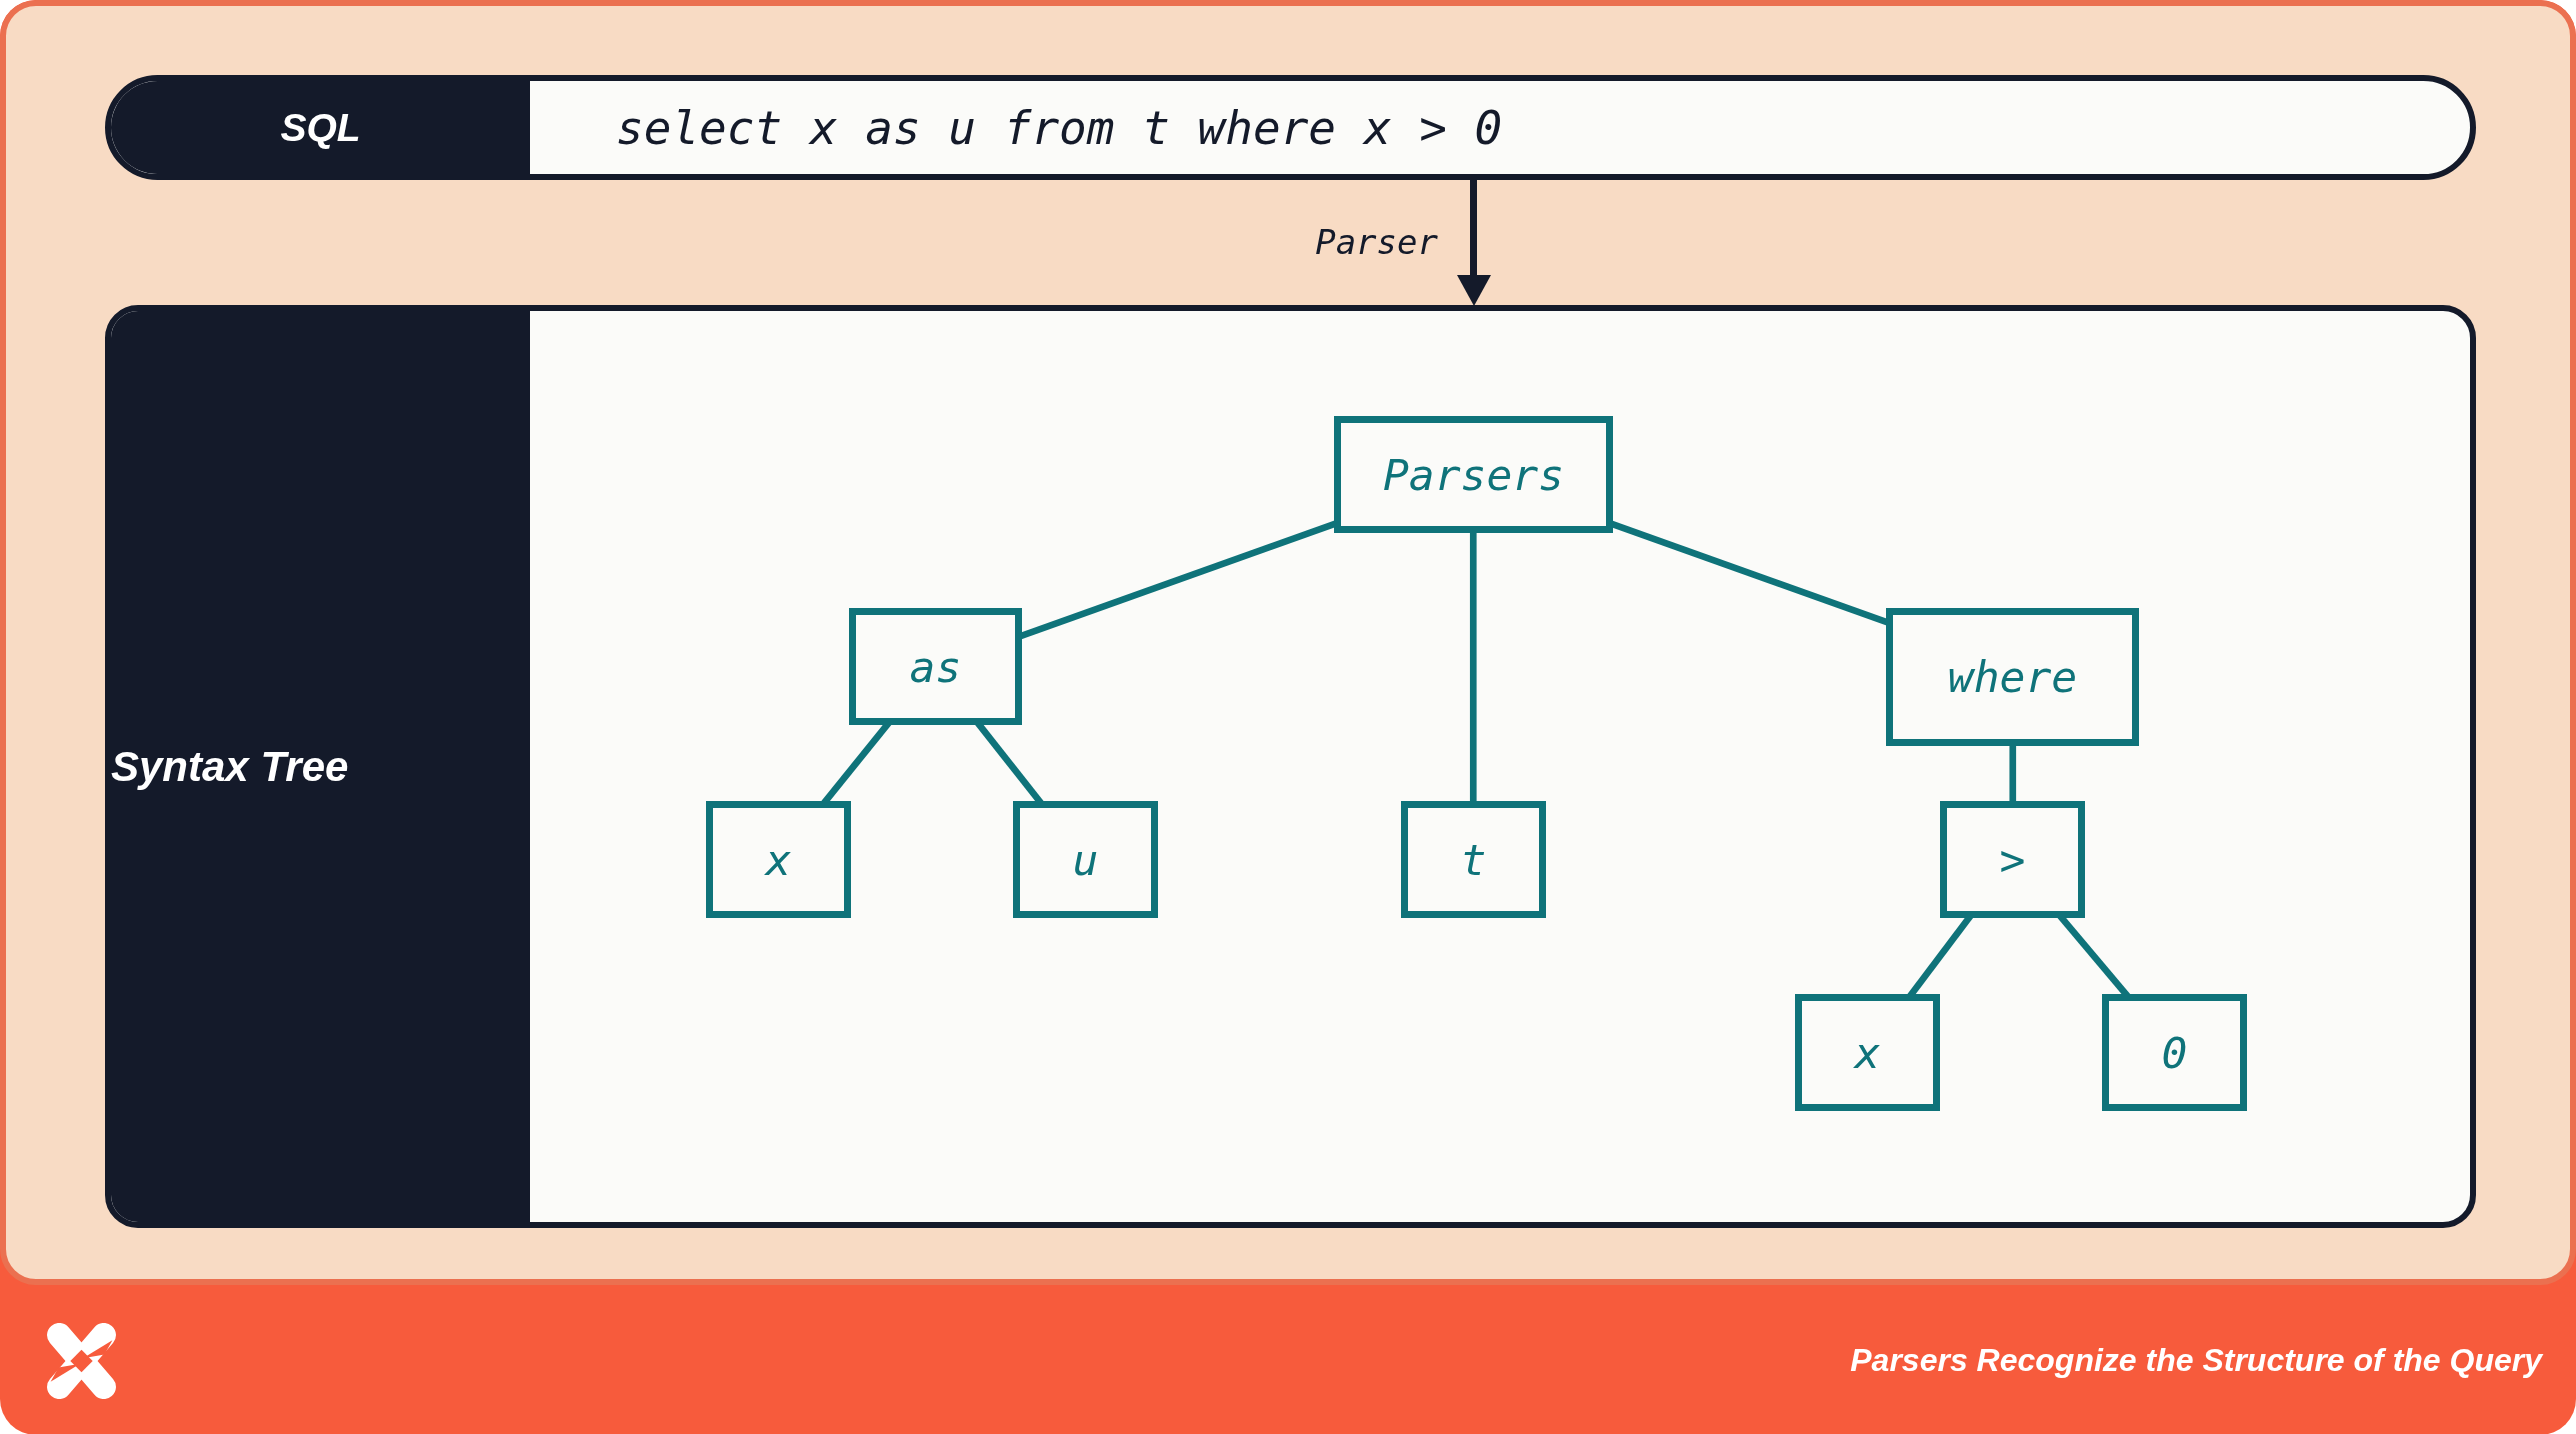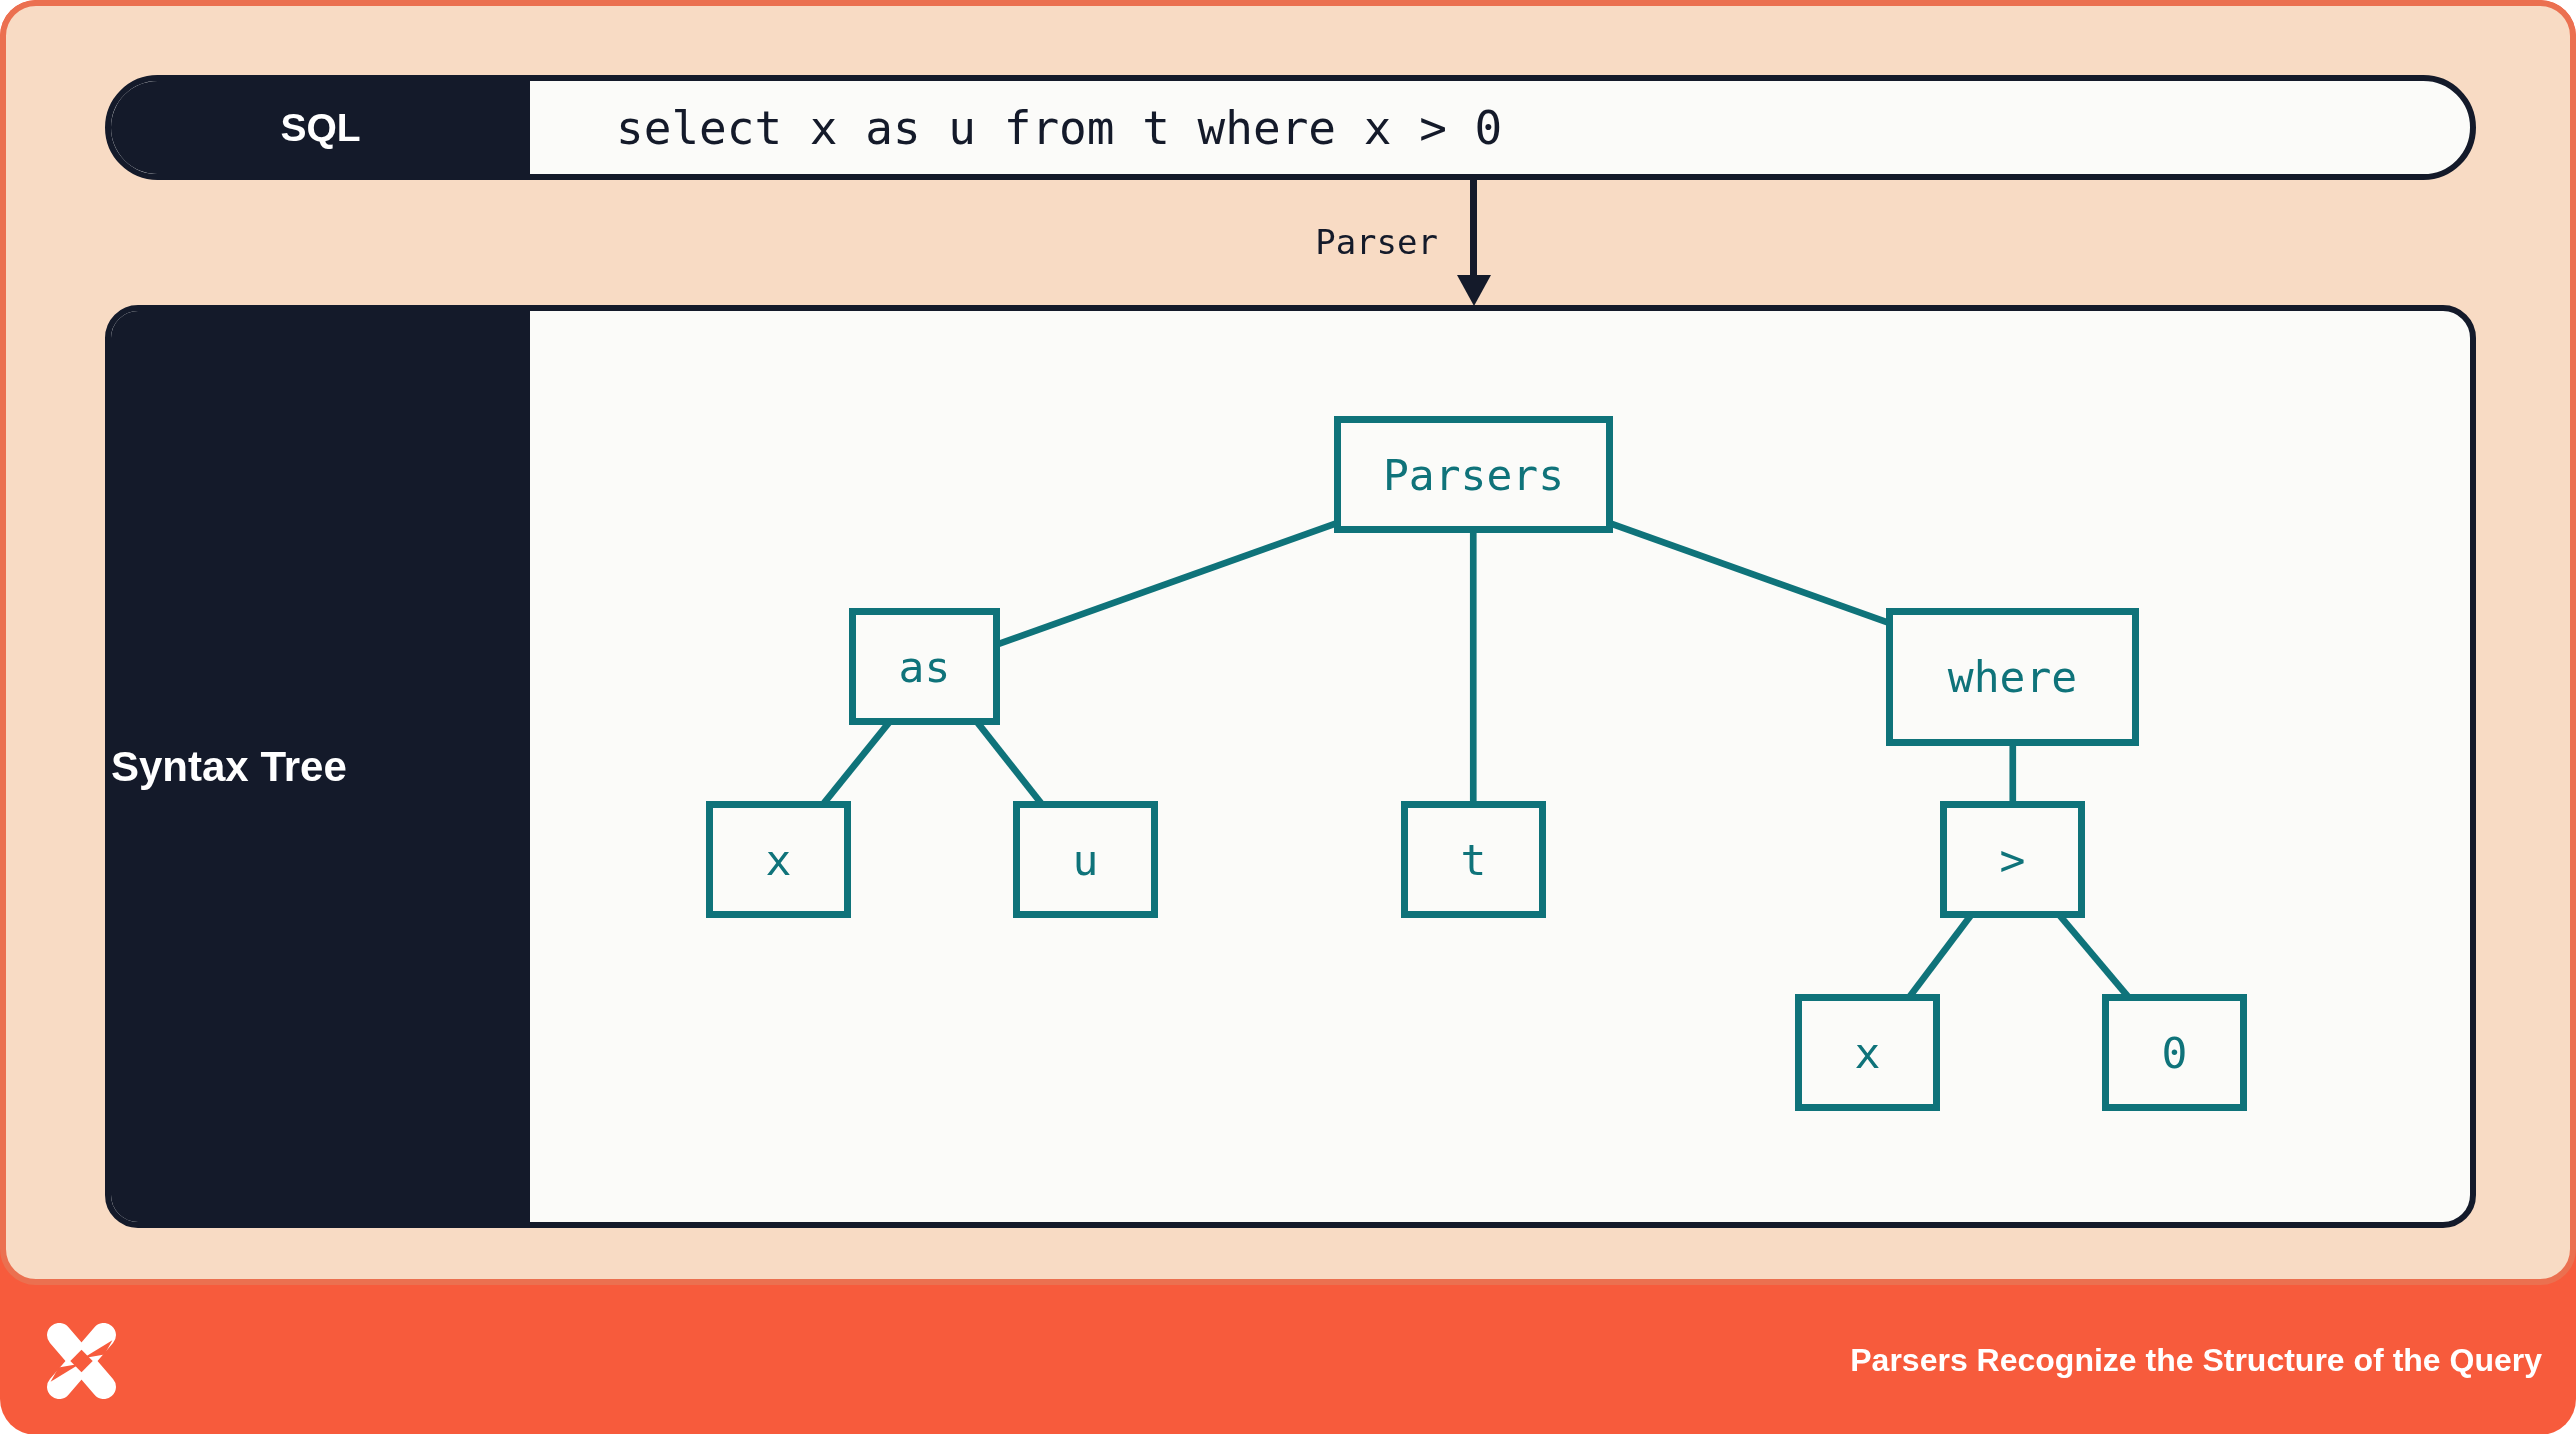--- a/index.html
+++ b/index.html
@@ -3,20 +3,21 @@
 <meta charset="utf-8">
 <style>
   html,body{margin:0;padding:0;background:#ffffff;}
   .canvas{
     position:relative;
     width:2576px;height:1435px;
     background:#f75b3c;
     border-radius:36px;
     overflow:hidden;
     font-family:"Liberation Sans", sans-serif;
+    font-style:italic;
   }
   
   .panel{
     position:absolute;left:0;top:0;
     width:2576px;height:1285px;
     box-sizing:border-box;
     background:#f8dbc4;
     border:6.7px solid #eb7050;
     border-radius:36px;
   }
@@ -80,21 +81,21 @@
     box-sizing:border-box;
     background:#fbfbf9;
     border:7.4px solid #0f737a;
     color:#0f737a;
     display:flex;align-items:center;justify-content:center;
     font-family:"DejaVu Sans Mono", monospace;
     font-size:43px;
     z-index:3;
   }
   .n-select{left:1334px;top:416px;width:279px;height:117px;}
-  .n-as{left:849px;top:608px;width:151px;height:117px;}
+  .n-as{left:849px;top:608px;width:173px;height:117px;}
   .n-from{left:1362px;top:608px;width:222px;height:117px;}
   .n-where{left:1886px;top:608px;width:253px;height:138px;}
   .n-x1{left:706px;top:801px;width:145px;height:117px;}
   .n-u{left:1013px;top:801px;width:145px;height:117px;}
   .n-t{left:1401px;top:801px;width:145px;height:117px;}
   .n-gt{left:1940px;top:801px;width:145px;height:117px;}
   .n-x2{left:1795px;top:994px;width:145px;height:117px;}
   .n-zero{left:2102px;top:994px;width:145px;height:117px;}
   
   .footer-logo{position:absolute;left:42px;top:1323px;width:79px;height:76px;z-index:2;}

